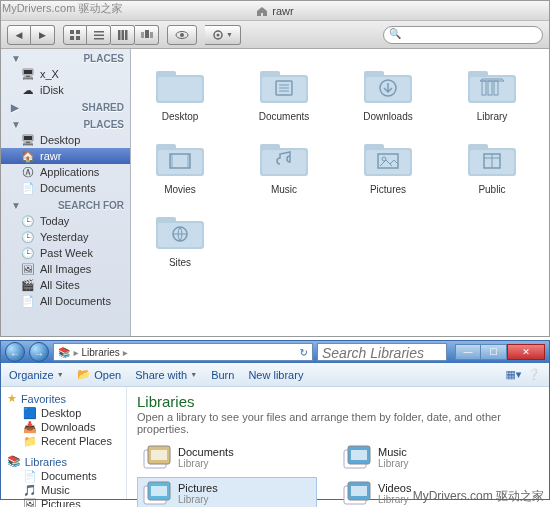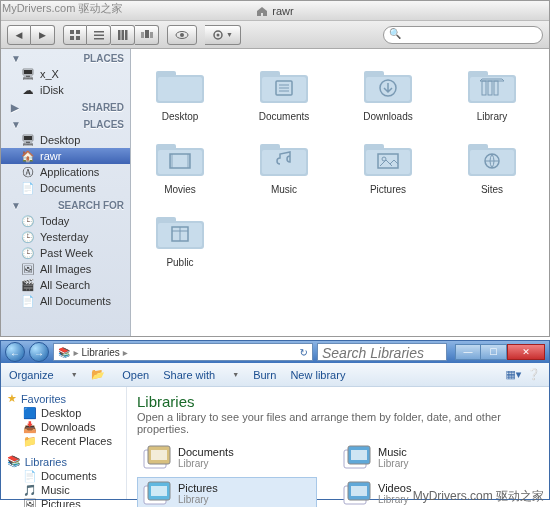--- a/index.html
+++ b/index.html
@@ -37,21 +37,21 @@
 .win-addr { flex: 1; height: 18px; background: #fff; border: 1px solid #6a8db8; display: flex; align-items: center; font-size: 10px; color: #333; padding: 0 4px; gap: 3px; }
 .win-addr .sep { color: #888; }
 .win-search-box { width: 130px; height: 18px; background: #fff; border: 1px solid #6a8db8; position: relative; }
 .win-search-box input { width: 100%; height: 100%; border: none; font-size: 14px; font-style: italic; color: #888; padding: 0 4px; background: transparent; }
 .win-ctrls { display: flex; gap: 0; margin-left: 4px; }
 .win-ctrl { width: 26px; height: 16px; display: flex; align-items: center; justify-content: center; font-size: 9px; color: #fff; }
 .win-ctrl.mini { background: linear-gradient(#bfd8f0,#7aa8d8); border: 1px solid #5a88b8; }
 .win-ctrl.max { background: linear-gradient(#bfd8f0,#7aa8d8); border: 1px solid #5a88b8; border-left:none;}
 .win-ctrl.close { background: linear-gradient(#f08080,#c83030); border: 1px solid #a02020; width: 38px; }
 .win-toolbar { height: 24px; background: linear-gradient(#f4f8fc,#dce8f4); border-bottom: 1px solid #c5d5e6; display: flex; align-items: center; padding: 0 8px; gap: 14px; font-size: 11px; color: #1a4d8f; }
-.win-tool { display: flex; align-items: center; gap: 17px; cursor: default; }
+.win-tool { display: flex; align-items: center; gap: 3px; cursor: default; }
 .win-tool .arr { font-size: 7px; color: #666; }
 .win-tool-ico { margin-left: auto; display: flex; gap: 6px; }
 .win-body { display: flex; height: calc(100% - 46px); }
 .win-sidebar { width: 126px; background: #fff; border-right: 1px solid #e0e6ee; font-size: 11px; padding: 4px 0; }
 .win-sb-group { margin-bottom: 6px; }
 .win-sb-head { display: flex; align-items: center; gap: 4px; padding: 1px 6px; color: #2a5a9a; }
 .win-sb-item { padding: 1px 6px 1px 22px; display: flex; align-items: center; gap: 4px; color: #333; }
 .win-sb-ico { width: 14px; height: 12px; }
 .win-content { flex: 1; padding: 6px 10px; }
 .win-content-title { font-size: 15px; color: #1a6a2a; margin-bottom: 1px; }
@@ -190,21 +190,21 @@
       <div class="mac-sb-item">
           <span class="mac-sb-icon">🕒</span>
           <span>Past Week</span>
         </div>
       <div class="mac-sb-item">
           <span class="mac-sb-icon">🖼</span>
           <span>All Images</span>
         </div>
       <div class="mac-sb-item">
           <span class="mac-sb-icon">🎬</span>
-          <span>All Search</span>
+          <span>All Sites</span>
         </div>
       <div class="mac-sb-item">
           <span class="mac-sb-icon">📄</span>
           <span>All Documents</span>
         </div>
     </div>
     <div class="mac-content" id="mac-folders">
         <div class="mac-folder">
           <div class="mac-folder-icon"><svg viewBox="0 0 56 44" width="56" height="44">
               <rect x="4" y="12" width="48" height="28" rx="3" fill="#b8cfe0"></rect>
@@ -276,34 +276,34 @@
               <circle cx="24" cy="23" r="2" fill="none" stroke="#7a9ab4"></circle>
               <path d="M20 30 L26 24 L32 30 M30 28 L34 24 L38 28" fill="none" stroke="#7a9ab4"></path>
             </svg></div>
           <div class="mac-folder-label">Pictures</div>
         </div>
         <div class="mac-folder">
           <div class="mac-folder-icon"><svg viewBox="0 0 56 44" width="56" height="44">
               <rect x="4" y="12" width="48" height="28" rx="3" fill="#b8cfe0"></rect>
               <rect x="4" y="8" width="20" height="8" rx="2" fill="#b8cfe0"></rect>
               <rect x="6" y="14" width="44" height="24" rx="2" fill="#c8dceb"></rect>
+              <rect x="20" y="18" width="16" height="14" fill="none" stroke="#7a9ab4" stroke-width="1.5"></rect>
+              <path d="M20 22 L36 22 M28 18 L28 32" stroke="#7a9ab4"></path>
+            </svg></div>
+          <div class="mac-folder-label">Public</div>
+        </div>
+        <div class="mac-folder">
+          <div class="mac-folder-icon"><svg viewBox="0 0 56 44" width="56" height="44">
+              <rect x="4" y="12" width="48" height="28" rx="3" fill="#b8cfe0"></rect>
+              <rect x="4" y="8" width="20" height="8" rx="2" fill="#b8cfe0"></rect>
+              <rect x="6" y="14" width="44" height="24" rx="2" fill="#c8dceb"></rect>
               <circle cx="28" cy="25" r="7" fill="none" stroke="#7a9ab4" stroke-width="1.5"></circle>
               <path d="M28 18 Q32 25 28 32 Q24 25 28 18 M21 25 L35 25" fill="none" stroke="#7a9ab4"></path>
             </svg></div>
           <div class="mac-folder-label">Sites</div>
-        </div>
-        <div class="mac-folder">
-          <div class="mac-folder-icon"><svg viewBox="0 0 56 44" width="56" height="44">
-              <rect x="4" y="12" width="48" height="28" rx="3" fill="#b8cfe0"></rect>
-              <rect x="4" y="8" width="20" height="8" rx="2" fill="#b8cfe0"></rect>
-              <rect x="6" y="14" width="44" height="24" rx="2" fill="#c8dceb"></rect>
-              <rect x="20" y="18" width="16" height="14" fill="none" stroke="#7a9ab4" stroke-width="1.5"></rect>
-              <path d="M20 22 L36 22 M28 18 L28 32" stroke="#7a9ab4"></path>
-            </svg></div>
-          <div class="mac-folder-label">Public</div>
         </div>
       </div>
   </div>
 </div>
 
 <div class="win">
   <div class="win-titlebar">
     <div class="win-nav-btn">←</div>
     <div class="win-nav-btn">→</div>
     <div class="win-addr">

